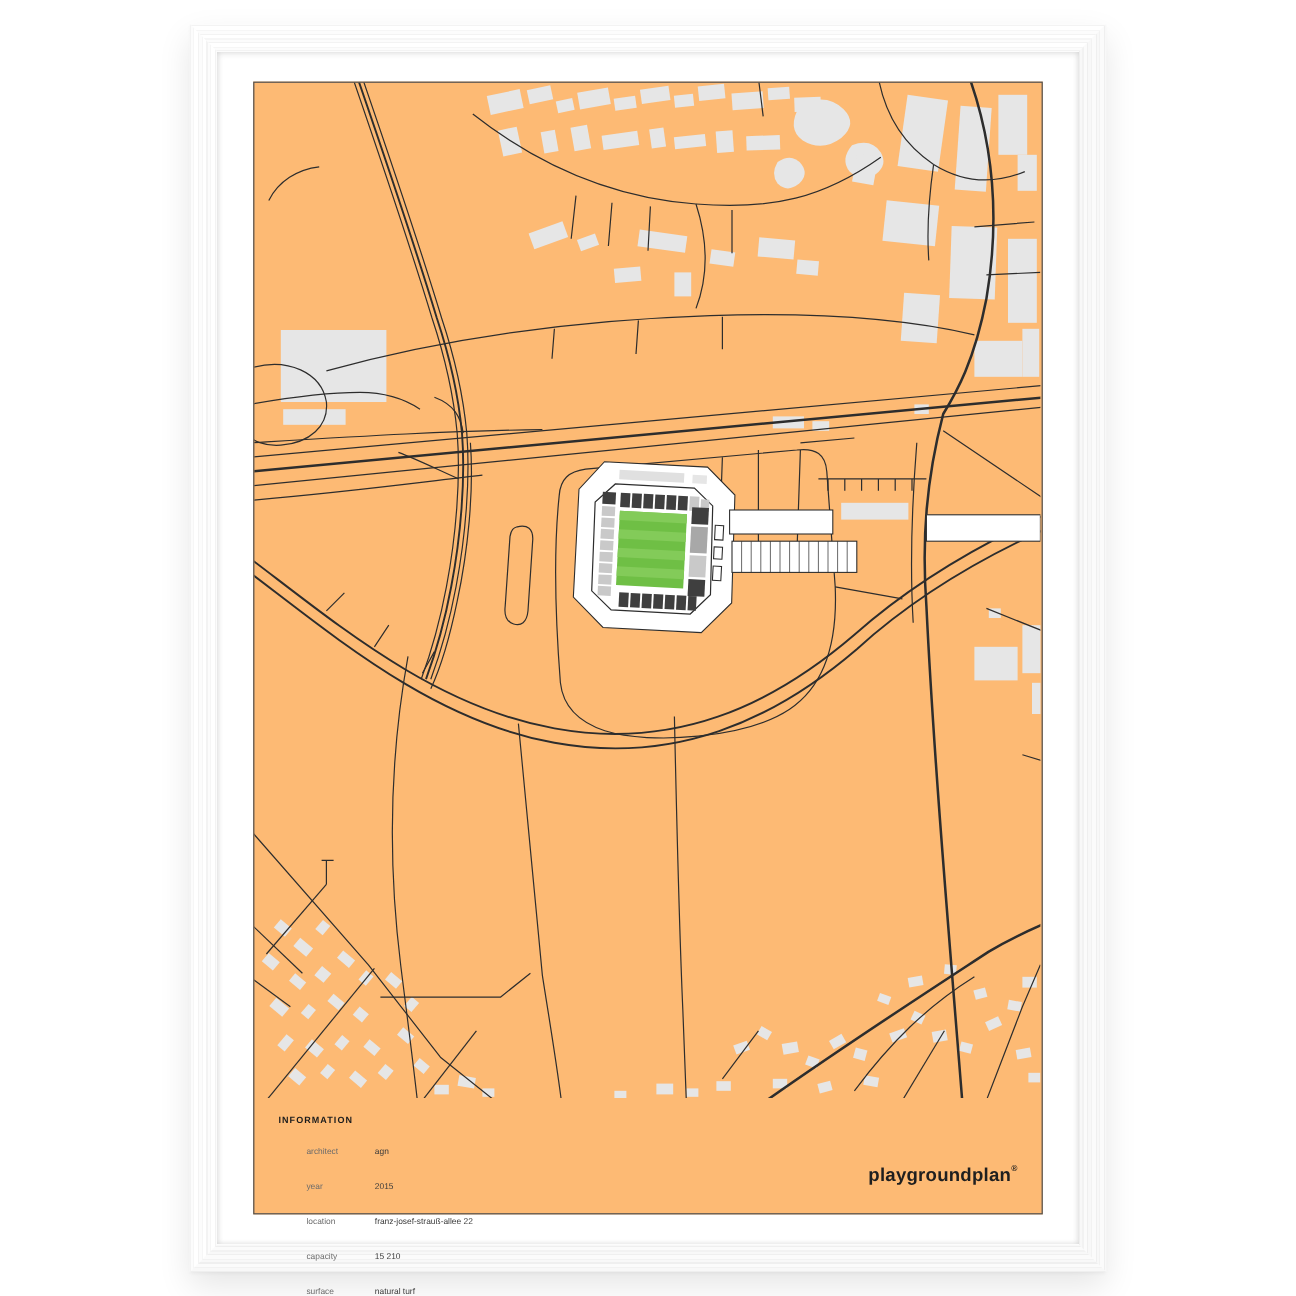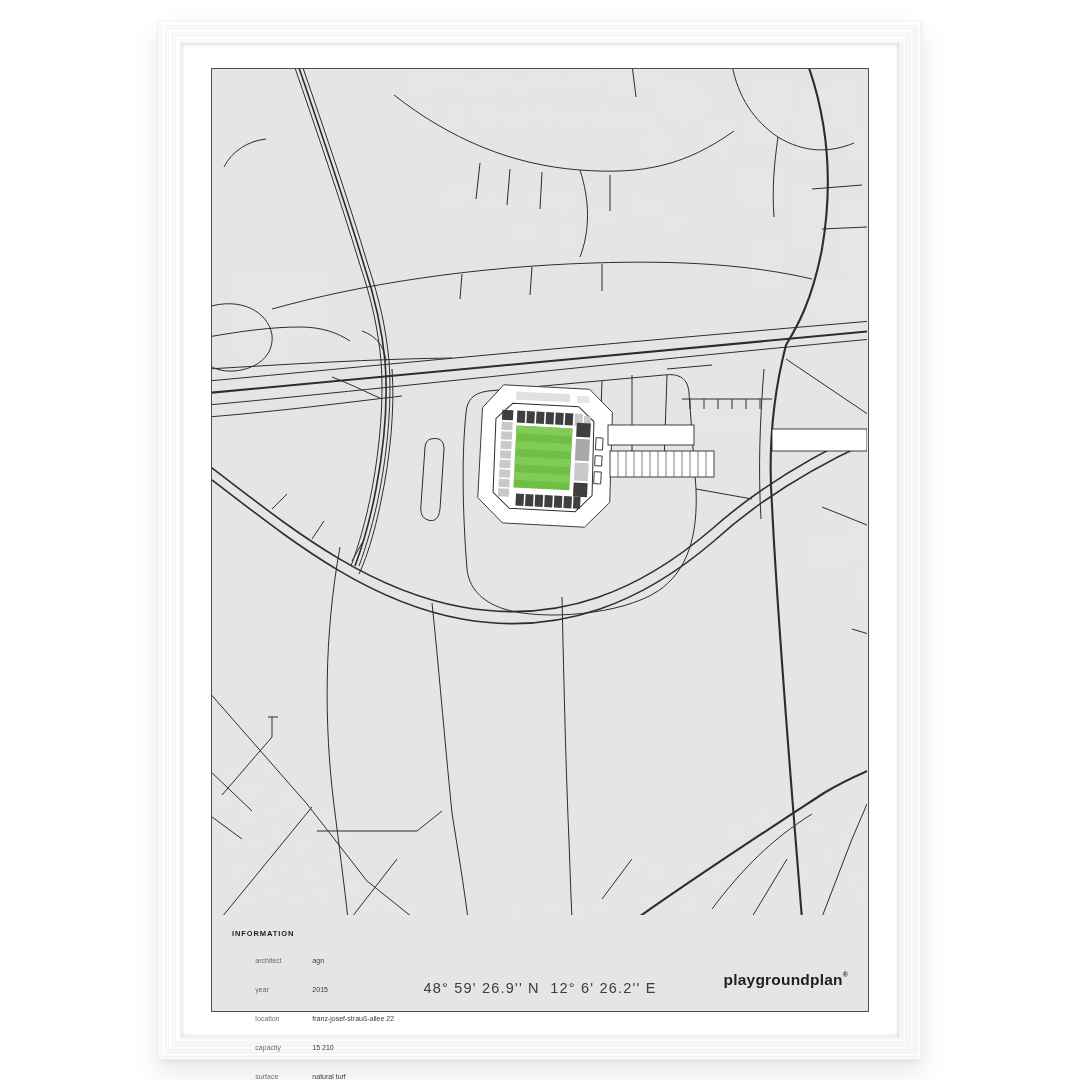--- a/index.html
+++ b/index.html
@@ -23,21 +23,21 @@
   .grain-v{background:repeating-linear-gradient(90deg,#f3f3f3 0 1px,#fcfcfc 1px 3px,#f6f6f6 3px 4px,#ffffff 4px 7px);}
   .s-top{left:0;top:0;right:0;height:23px;clip-path:polygon(0 0,100% 0,calc(100% - 23px) 100%,23px 100%);}
   .s-bottom{left:0;bottom:0;right:0;height:23px;clip-path:polygon(23px 0,calc(100% - 23px) 0,100% 100%,0 100%);filter:brightness(.985);}
   .s-left{left:0;top:0;bottom:0;width:23px;clip-path:polygon(0 0,100% 23px,100% calc(100% - 23px),0 100%);}
   .s-right{right:0;top:0;bottom:0;width:23px;clip-path:polygon(0 23px,100% 0,100% 100%,0 calc(100% - 23px));filter:brightness(.985);}
 
   .mat{position:absolute;inset:23px;background:var(--mat-white);
     box-shadow:inset 0 2px 5px rgba(0,0,0,.09),inset 2px 0 4px rgba(0,0,0,.04),
                inset -2px 0 4px rgba(0,0,0,.04),inset 0 -2px 4px rgba(0,0,0,.045);}
   .sheet{position:absolute;left:30px;right:30px;top:25px;bottom:25px;
-    border:1.5px solid var(--border-line);background:#e5e5e5;}
+    border:1.5px solid var(--border-line);background:#fdba74;}
   .map{position:absolute;left:0;top:0;}
 
   
   .roads path{stroke:var(--road-dark);fill:none;stroke-width:1;stroke-linejoin:round;stroke-linecap:butt;}
   .roads path.b{stroke-width:2.1;}
   .roads path.m{stroke-width:1.6;}
   .bld{fill:var(--building-gray);stroke:none;}
   .lot{fill:#ffffff;stroke:var(--road-dark);stroke-width:.9;}
   .seg-d{fill:var(--stand-dark);} .seg-m{fill:var(--stand-mid);} .seg-l{fill:var(--stand-light);}
 
@@ -334,19 +334,18 @@
           </div>
           <div class="info-row">
             <span class="info-label">capacity</span><span class="info-value">15 210</span>
           </div>
           <div class="info-row">
             <span class="info-label">surface</span><span class="info-value">natural turf</span>
           </div>
 
         </div>
 
-        <div class="coords">48° 59' 26.9'' N  12° 6' 26.2'' E</div>
         <div class="brand"><span>playgroundplan</span><sup>®</sup></div>
 
       </div>
     </div>
   </div>
 </div>
 
 </body></html>

